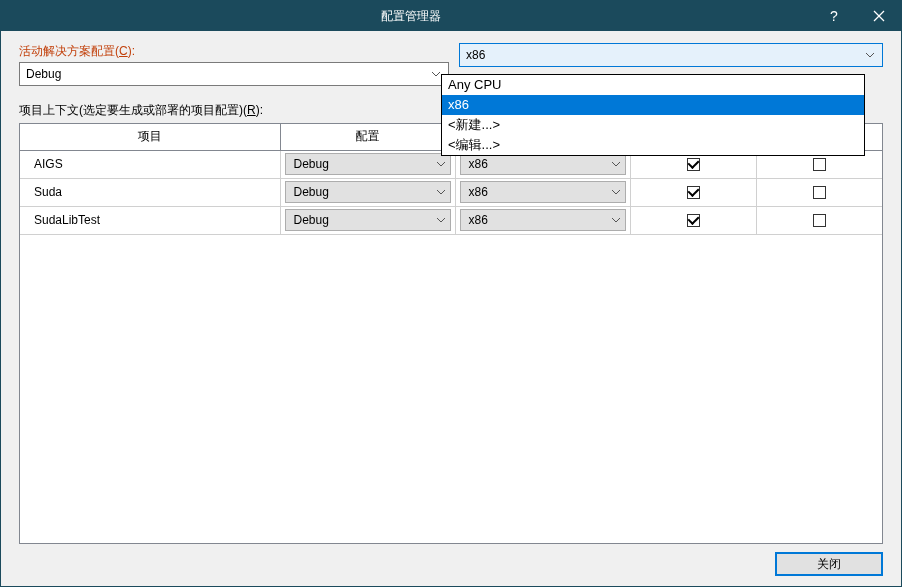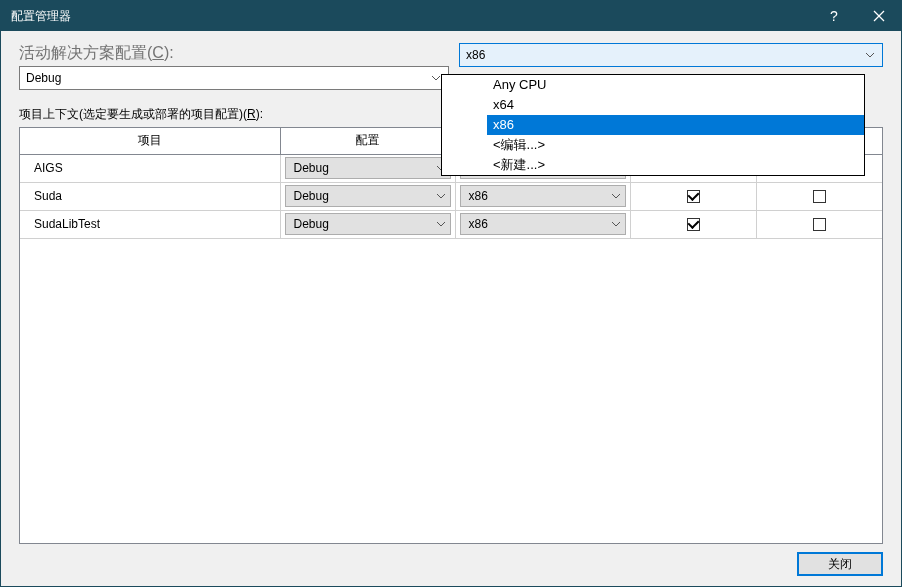--- a/index.html
+++ b/index.html
@@ -19,20 +19,21 @@
   display: flex;
   flex-direction: column;
 }
 .titlebar {
   height: 30px;
   background: #1b4a5c;
   color: #fff;
   display: flex;
   align-items: center;
   padding-left: 10px;
+  text-align: center;
 }
 .titlebar .title { flex: 1; font-size: 12px; }
 .titlebar .btn {
   width: 45px;
   height: 30px;
   display: flex;
   align-items: center;
   justify-content: center;
   color: #fff;
   font-size: 14px;
@@ -45,21 +46,21 @@
   display: flex;
   flex-direction: column;
 }
 .top-row {
   display: flex;
   gap: 10px;
   margin-bottom: 4px;
 }
 .top-col { flex: 1; min-width: 0; }
 .top-col.left { flex: 0 0 430px; }
-.label { font-size: 16px; margin-bottom: 2px; color: #737373; }
+.label { font-size: 12px; margin-bottom: 2px; color: #c2410c; }
 .label u { text-decoration: underline; }
 .combo {
   height: 24px;
   border: 1px solid #7a7a7a;
   background: #fff;
   display: flex;
   align-items: center;
   padding: 0 4px 0 6px;
   position: relative;
 }
@@ -142,35 +143,34 @@
   border: solid #000;
   border-width: 0 2px 2px 0;
   transform: rotate(45deg);
 }
 .footer {
   display: flex;
   justify-content: flex-end;
   padding-top: 8px;
 }
 .btn-close {
-  width: 86px;
+  width: 108px;
   height: 24px;
   border: 2px solid #0078d7;
   background: #e1e1e1;
   font-size: 12px;
   text-align: center;
   line-height: 20px;
 }
 .dropdown {
   position: absolute;
   border: 1px solid #000;
   background: #fff;
   font-size: 13px;
   z-index: 10;
-  padding-left: 45px;
 }
 .dropdown .item {
   padding: 1px 6px;
   line-height: 18px;
 }
 .dropdown .item.sel {
   background: #0078d7;
   color: #fff;
 }
 </style>
@@ -321,19 +321,18 @@
           </tbody>
       </table>
     </div>
 
     <div class="footer">
       <div class="btn-close">关闭</div>
     </div>
 
     <div class="dropdown" id="platform-dropdown" style="left:440px; top:43px; width:424px;">
         <div class="item">Any CPU</div>
-        <div class="item">x64</div>
         <div class="item sel">x86</div>
+        <div class="item">&lt;新建...&gt;</div>
         <div class="item">&lt;编辑...&gt;</div>
-        <div class="item">&lt;新建...&gt;</div>
       </div>
   </div>
 </div>
 
 </body></html>

